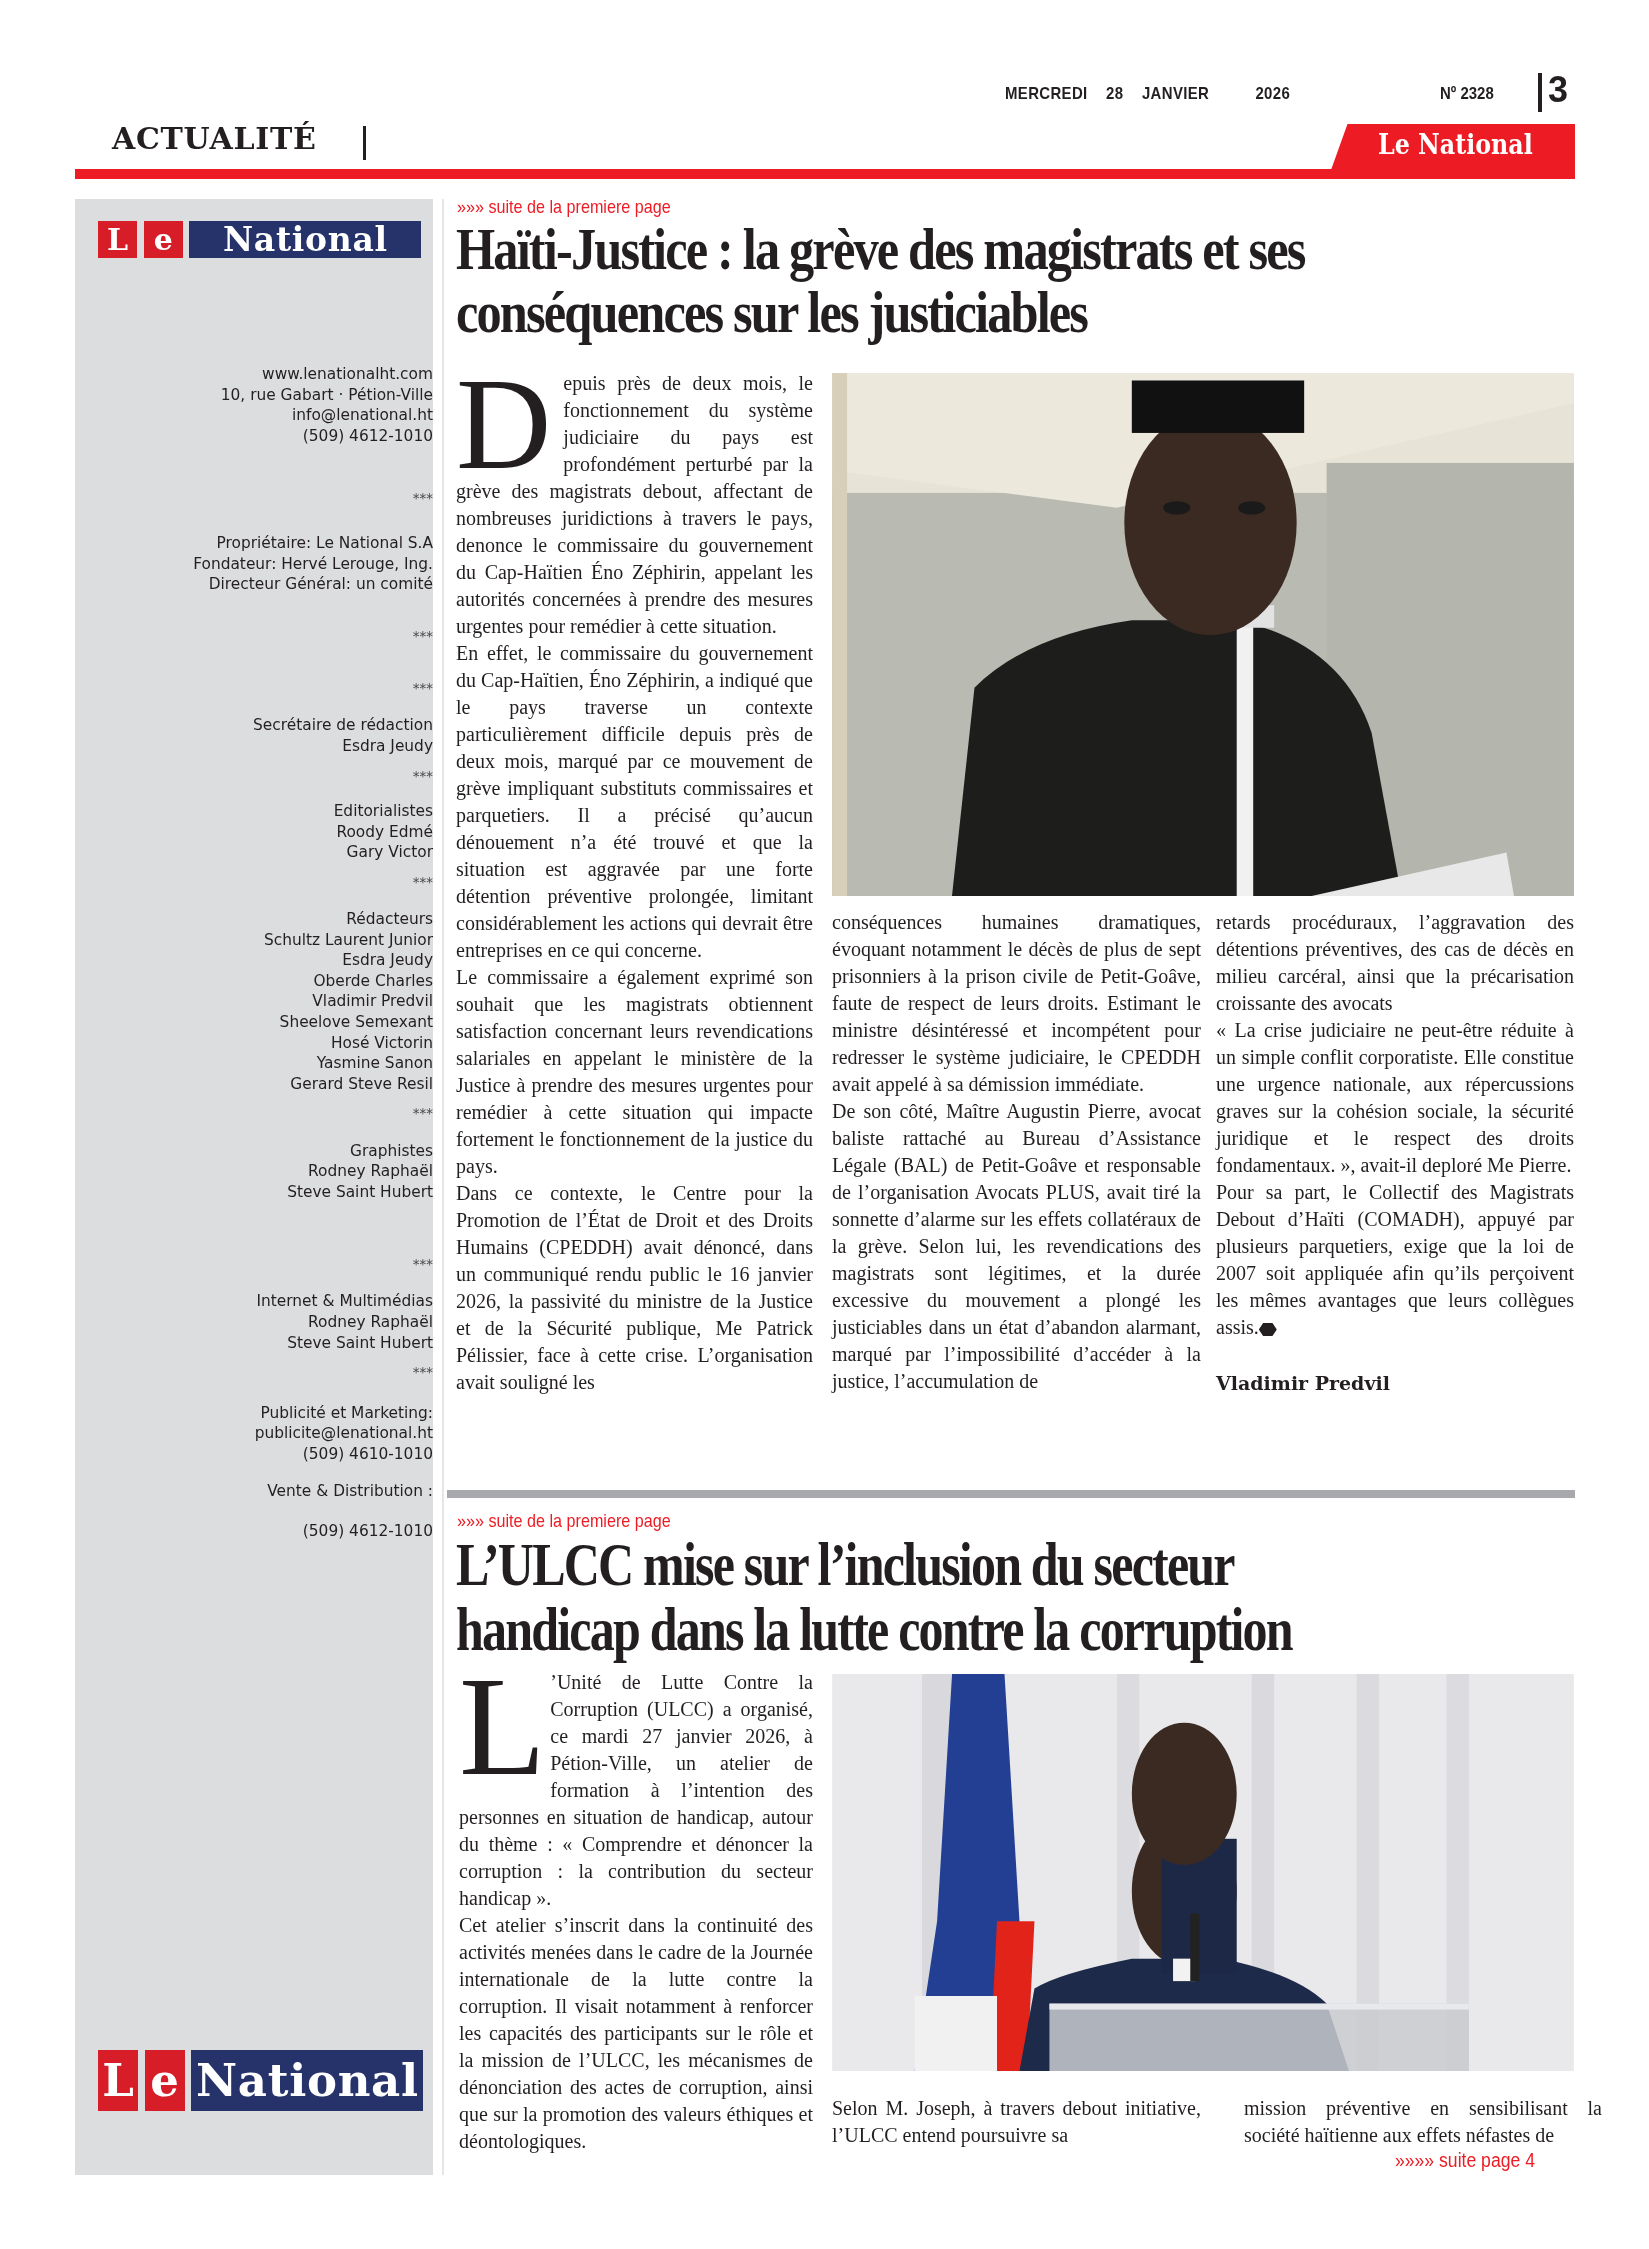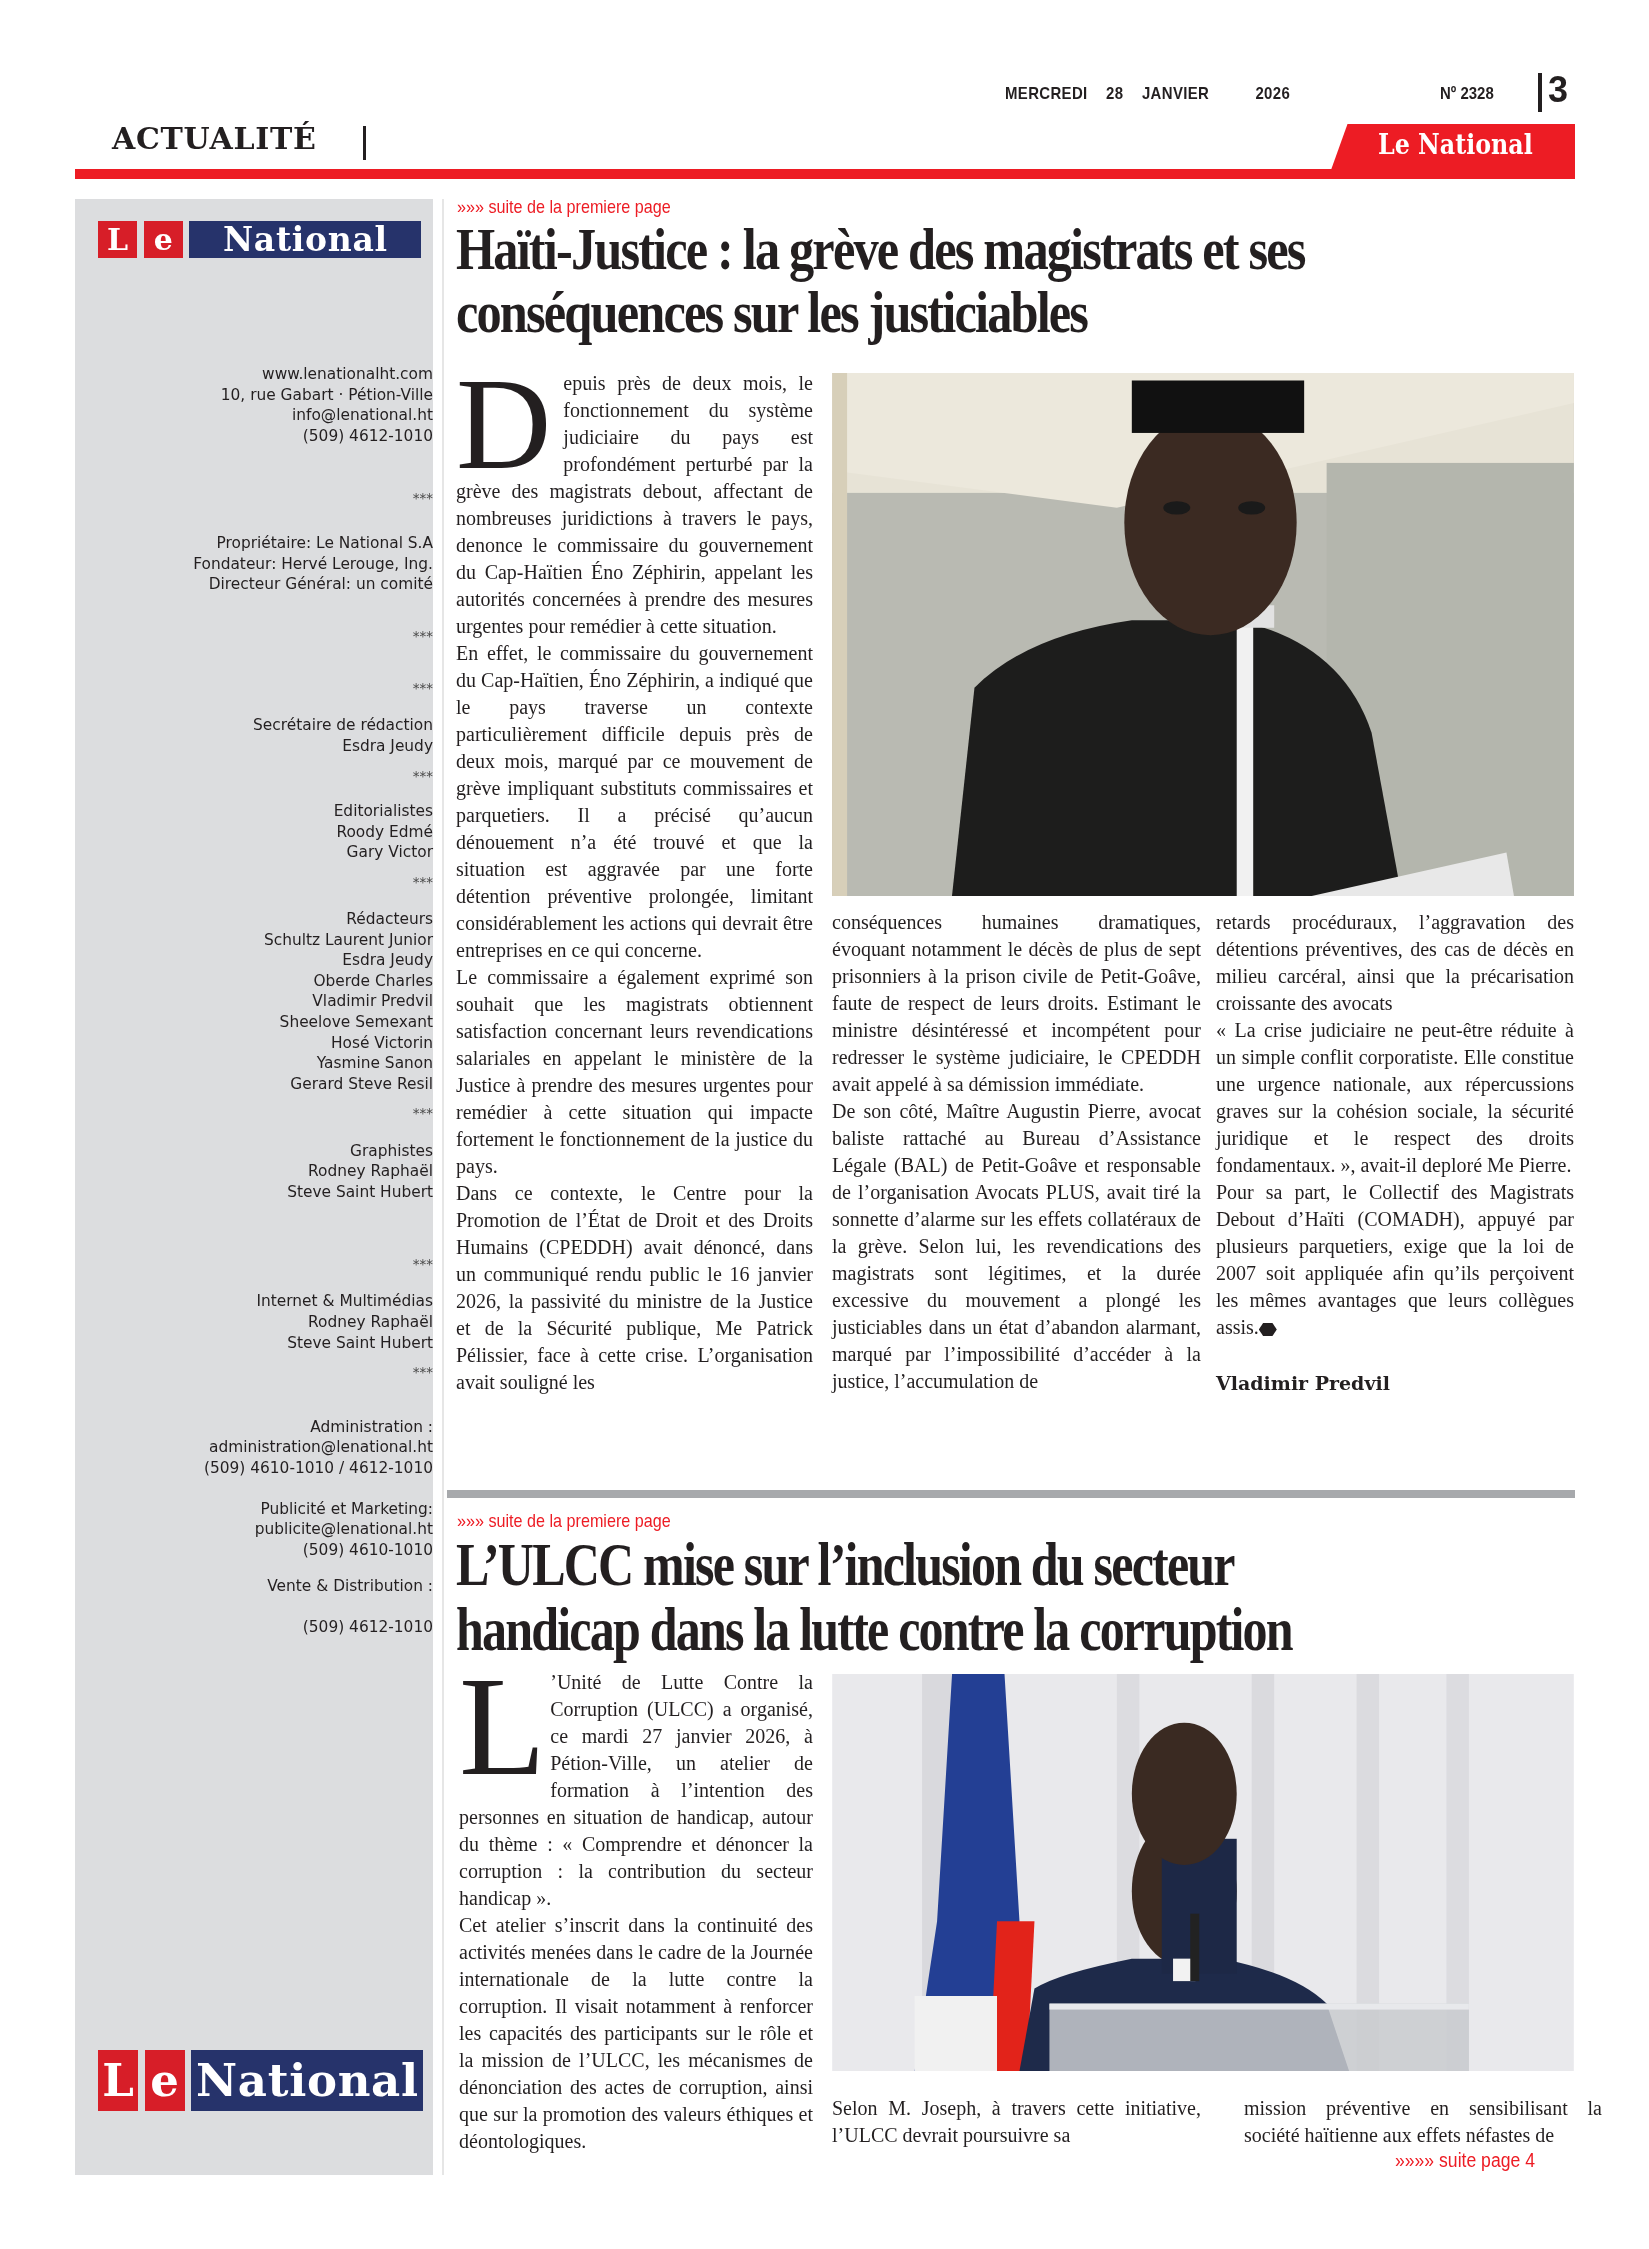--- a/index.html
+++ b/index.html
@@ -133,25 +133,20 @@
       <span class="blk">Rodney Raphaël</span>
       <span class="blk">Steve Saint Hubert</span>
     </div>
     <span class="stars" style="margin-top:52px;">***</span>
     <div style="margin-top:16.5px;">
       <span class="blk">Internet &amp; Multimédias</span>
       <span class="blk">Rodney Raphaël</span>
       <span class="blk">Steve Saint Hubert</span>
     </div>
     <span class="stars" style="margin-top:9px;">***</span>
-    <div style="margin-top:34px;">
-      <span class="blk">Administration :</span>
-      <span class="blk">administration@lenational.ht</span>
-      <span class="blk">(509) 4610-1010 / 4612-1010</span>
-    </div>
     <div style="margin-top:20px;">
       <span class="blk">Publicité et Marketing:</span>
       <span class="blk">publicite@lenational.ht</span>
       <span class="blk">(509) 4610-1010</span>
     </div>
     <div style="margin-top:16px;">
       <span class="blk">Vente &amp; Distribution :</span>
       <span class="blk" style="margin-top:20px;">(509) 4612-1010</span>
     </div>
   </div>
@@ -235,19 +230,19 @@
     <rect x="440" y="220" width="100" height="180" fill="#1d2846"></rect>
     <rect x="455" y="380" width="30" height="30" fill="#f2f2f2"></rect>
     <rect x="478" y="320" width="12" height="90" fill="#222"></rect>
     <ellipse cx="470" cy="160" rx="70" ry="95" fill="#3a2a22"></ellipse>
     <rect x="290" y="440" width="560" height="90" fill="#c9cbcf" opacity="0.85"></rect>
     <rect x="290" y="440" width="560" height="8" fill="#e8e9ec"></rect>
   </svg>
 </div>
 
 <div class="col" style="left:832px; top:2095px; width:369px;">
-  <p>Selon M. Joseph, à travers cette initiative, l’ULCC devrait poursuivre sa</p>
+  <p>Selon M. Joseph, à travers debout initiative, l’ULCC entend poursuivre sa</p>
 </div>
 <div class="col" style="left:1216px; top:2095px; width:358px;margin-left:28px;">
   <p>mission préventive en sensibilisant la société haïtienne aux effets néfastes de</p>
 </div>
 <div class="continue">»»»» suite page 4</div>
 
 
 </body></html>

